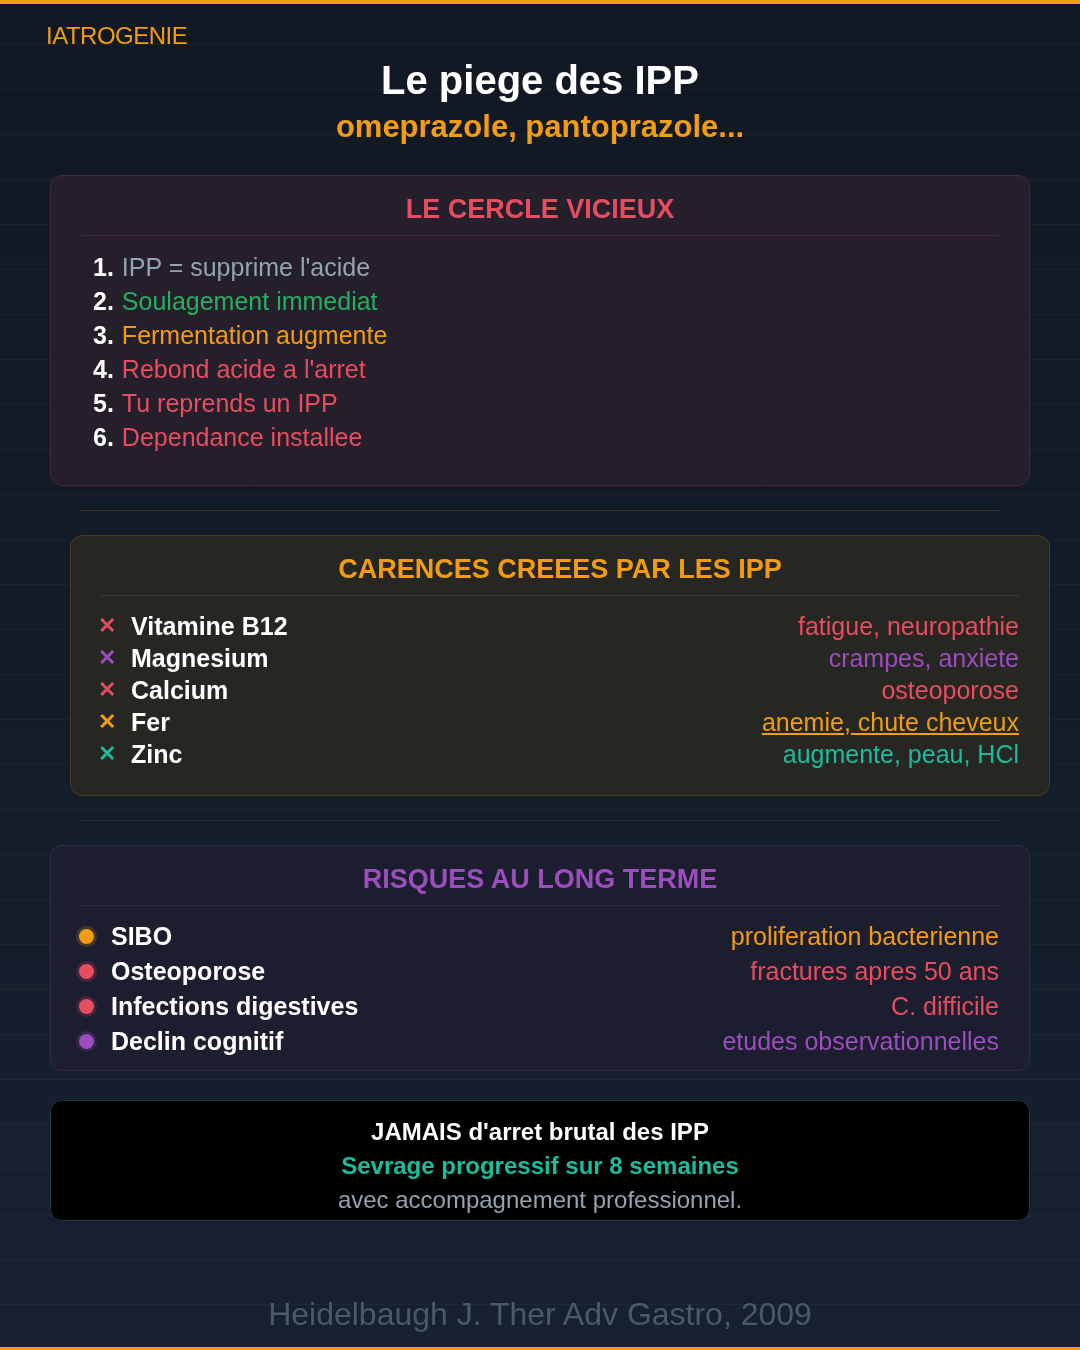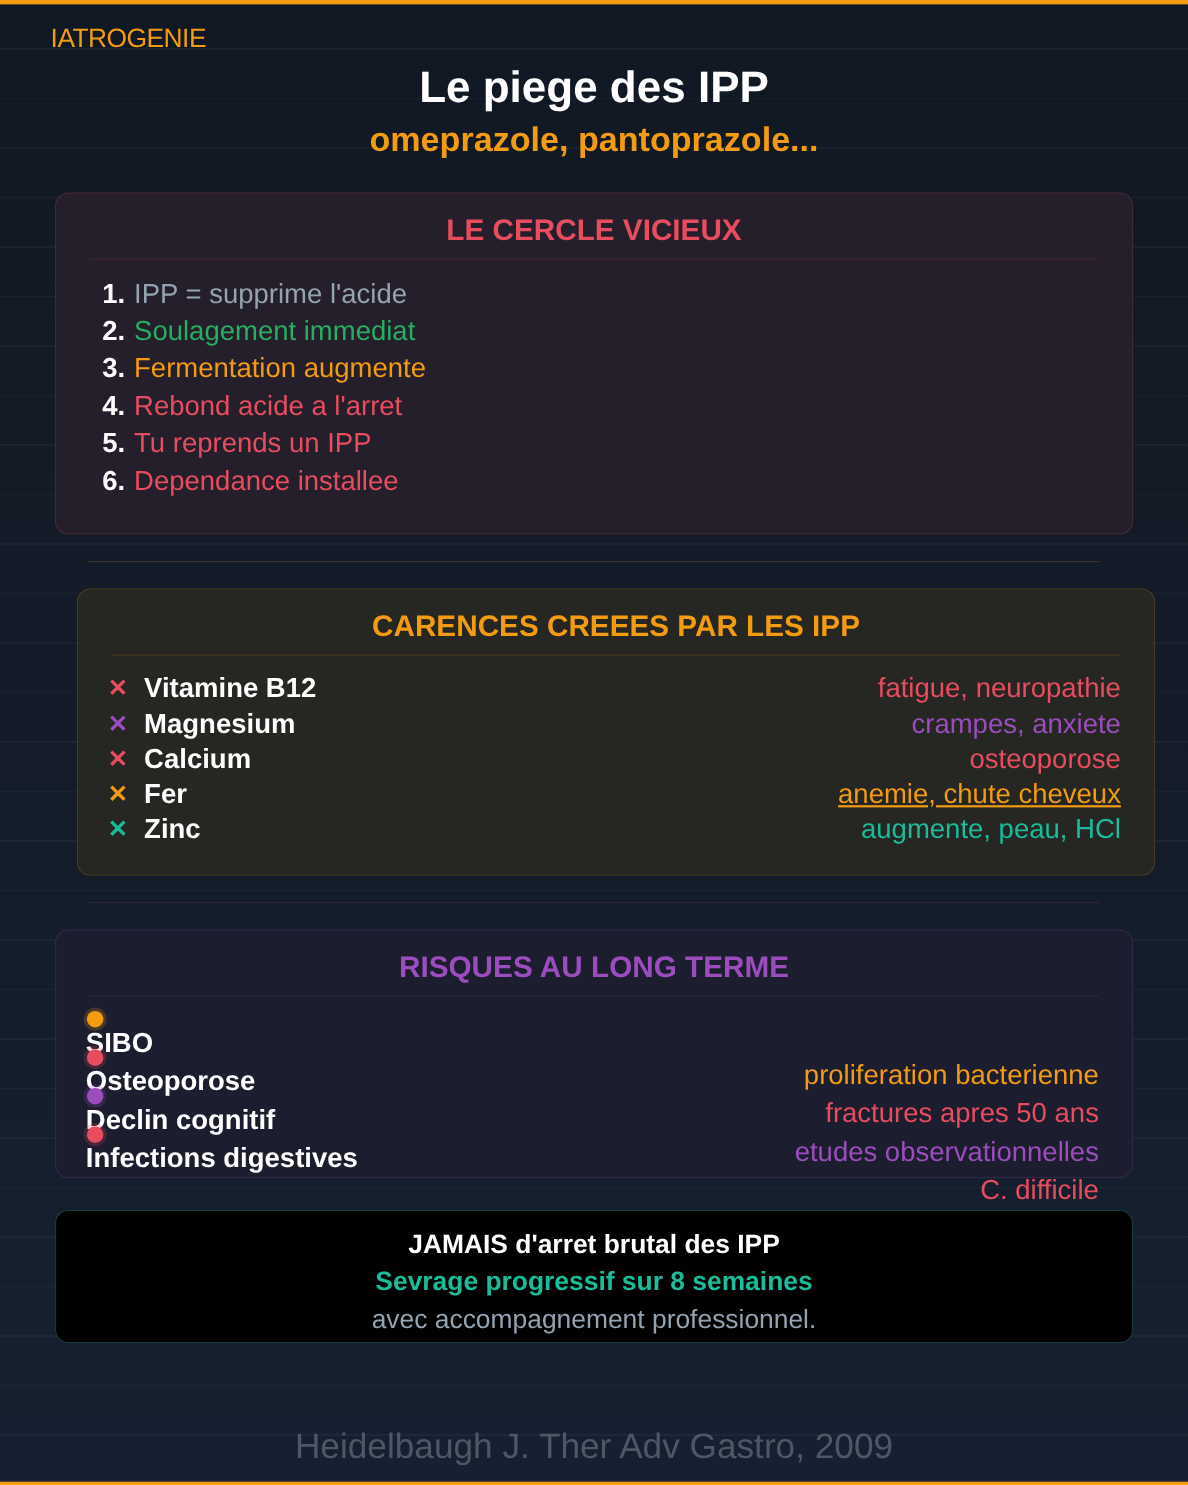--- a/index.html
+++ b/index.html
@@ -55,21 +55,21 @@
   .def-list { padding: 14px 30px 0 27px; }
   .def-row { display: flex; align-items: center; height: 32px; }
   .def-row .mark { width: 33px; font-size: 22px; font-weight: bold; }
   .def-row .name { font-size: 25px; font-weight: bold; color: #ffffff; flex: 1; }
   .def-row .effect { font-size: 25px; text-align: right; }
 
   
   .c3 { top: 845px; height: 226px; background: #1c1d2f; border-color: #33284a; }
   .c3 .card-head { color: #9b4dbd; border-color: #2f2640; }
   .risk-list { padding: 13px 30px 0 27px; }
-  .risk-row { display: flex; height: 35px; flex-direction: column; }
+  .risk-row { display: flex; align-items: center; height: 35px; }
   .risk-row .dot-wrap { width: 33px; display: flex; align-items: center; }
   .risk-row .dot {
     width: 15px; height: 15px; border-radius: 50%;
     margin-left: 1px;
   }
   .risk-row .name { font-size: 25px; font-weight: bold; color: #ffffff; flex: 1; }
   .risk-row .effect { font-size: 25px; text-align: right; }
 
   
   .c4 { top: 1100px; height: 121px; background: #000000; border-color: #1b3a3c; text-align: center; }
@@ -151,31 +151,31 @@
     </div>
     <div class="risk-row">
       <span class="dot-wrap">
           <span class="dot" style="background: rgb(232, 76, 95); box-shadow: rgba(232, 76, 95, 0.2) 0px 0px 0px 3px;"></span>
         </span>
       <span class="name">Osteoporose</span>
       <span class="effect" style="color: rgb(232, 76, 95);">fractures apres 50 ans</span>
     </div>
     <div class="risk-row">
       <span class="dot-wrap">
+          <span class="dot" style="background: rgb(232, 76, 95); box-shadow: rgba(232, 76, 95, 0.2) 0px 0px 0px 3px;"></span>
+        </span>
+      <span class="name">Infections digestives</span>
+      <span class="effect" style="color: rgb(232, 76, 95);">C. difficile</span>
+    </div>
+    <div class="risk-row">
+      <span class="dot-wrap">
           <span class="dot" style="background: rgb(155, 77, 189); box-shadow: rgba(155, 77, 189, 0.2) 0px 0px 0px 3px;"></span>
         </span>
       <span class="name">Declin cognitif</span>
       <span class="effect" style="color: rgb(155, 77, 189);">etudes observationnelles</span>
-    </div>
-    <div class="risk-row">
-      <span class="dot-wrap">
-          <span class="dot" style="background: rgb(232, 76, 95); box-shadow: rgba(232, 76, 95, 0.2) 0px 0px 0px 3px;"></span>
-        </span>
-      <span class="name">Infections digestives</span>
-      <span class="effect" style="color: rgb(232, 76, 95);">C. difficile</span>
     </div>
   </div>
 </section>
 
 <section class="card c4">
   <div class="l1">JAMAIS d'arret brutal des IPP</div>
   <div class="l2">Sevrage progressif sur 8 semaines</div>
   <div class="l3">avec accompagnement professionnel.</div>
 </section>
 

